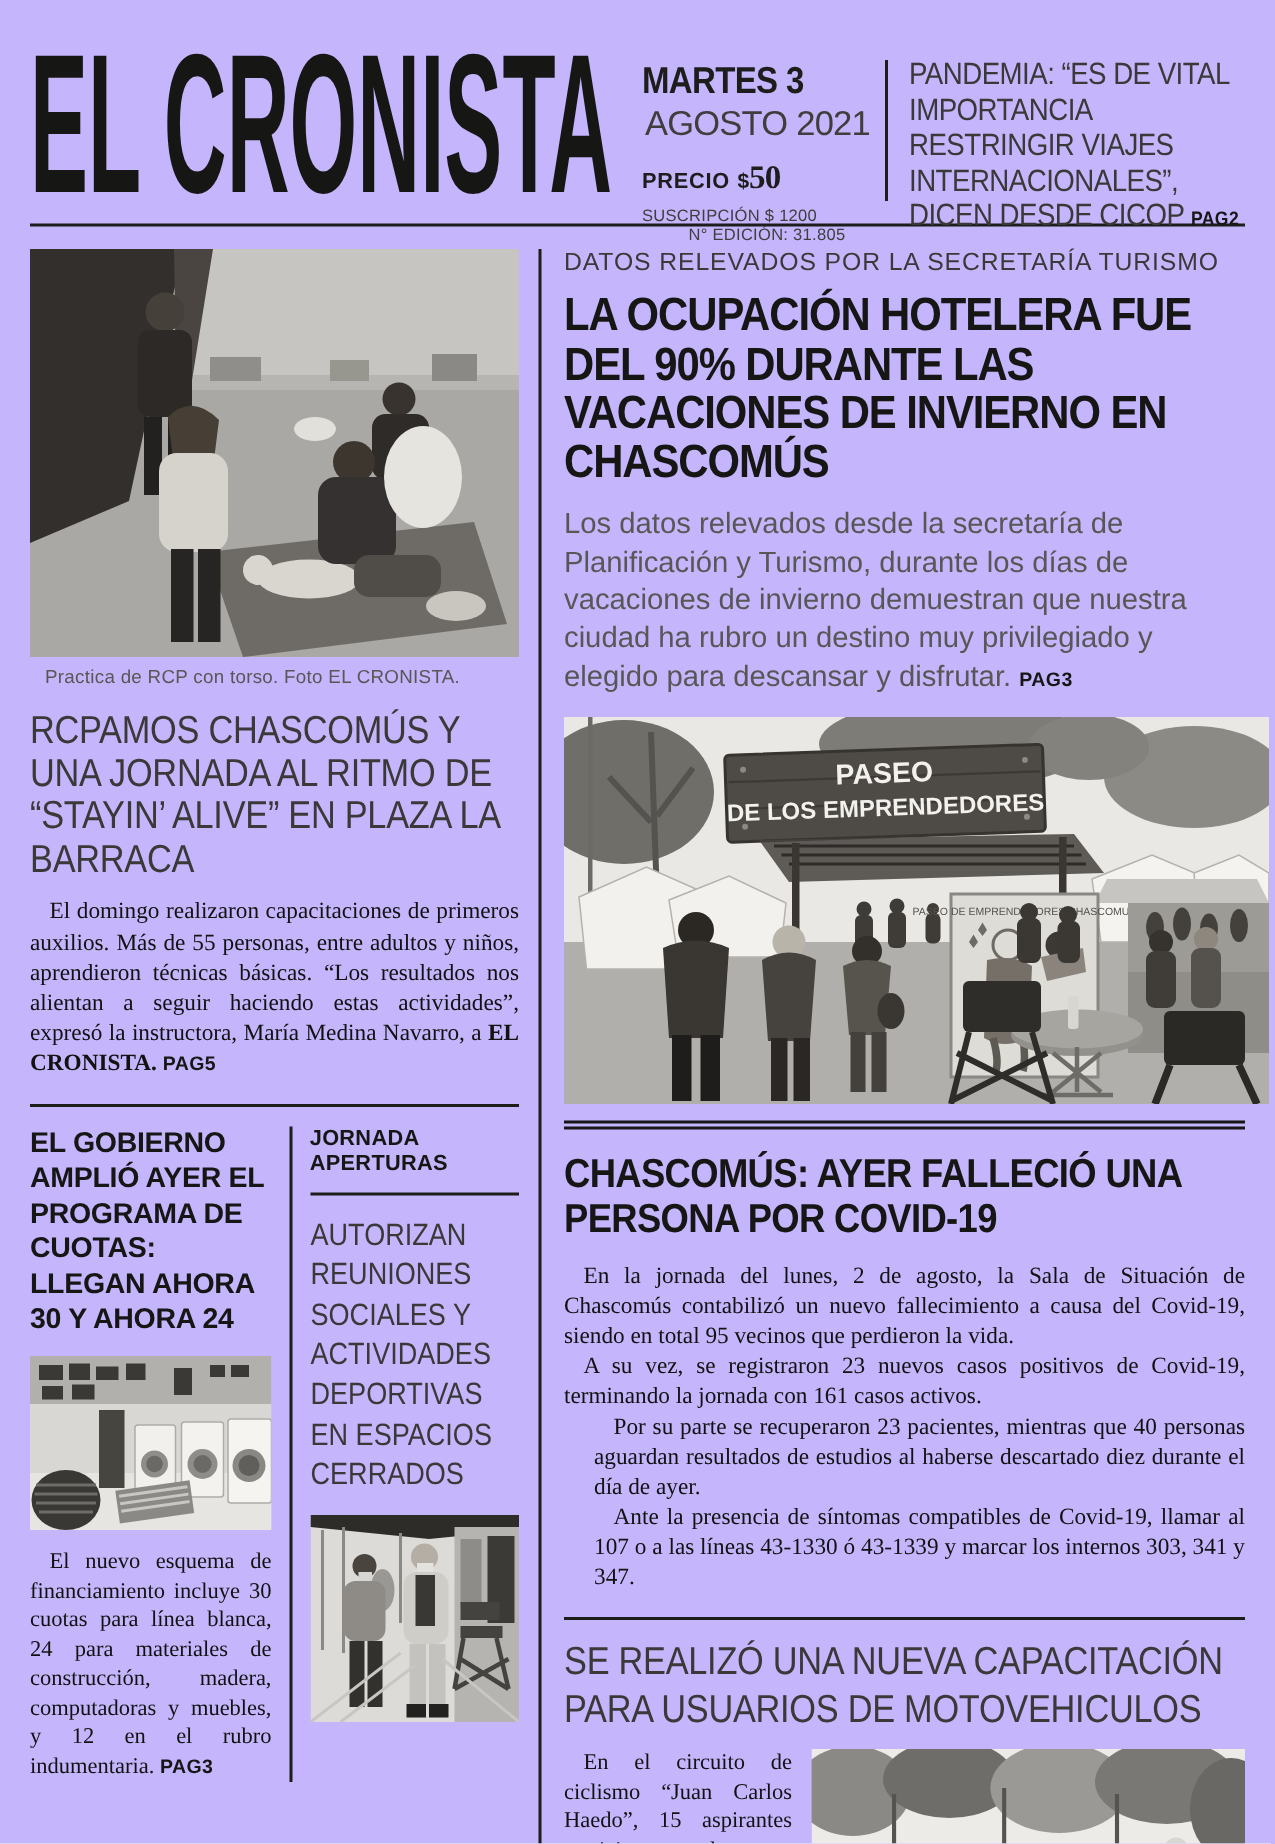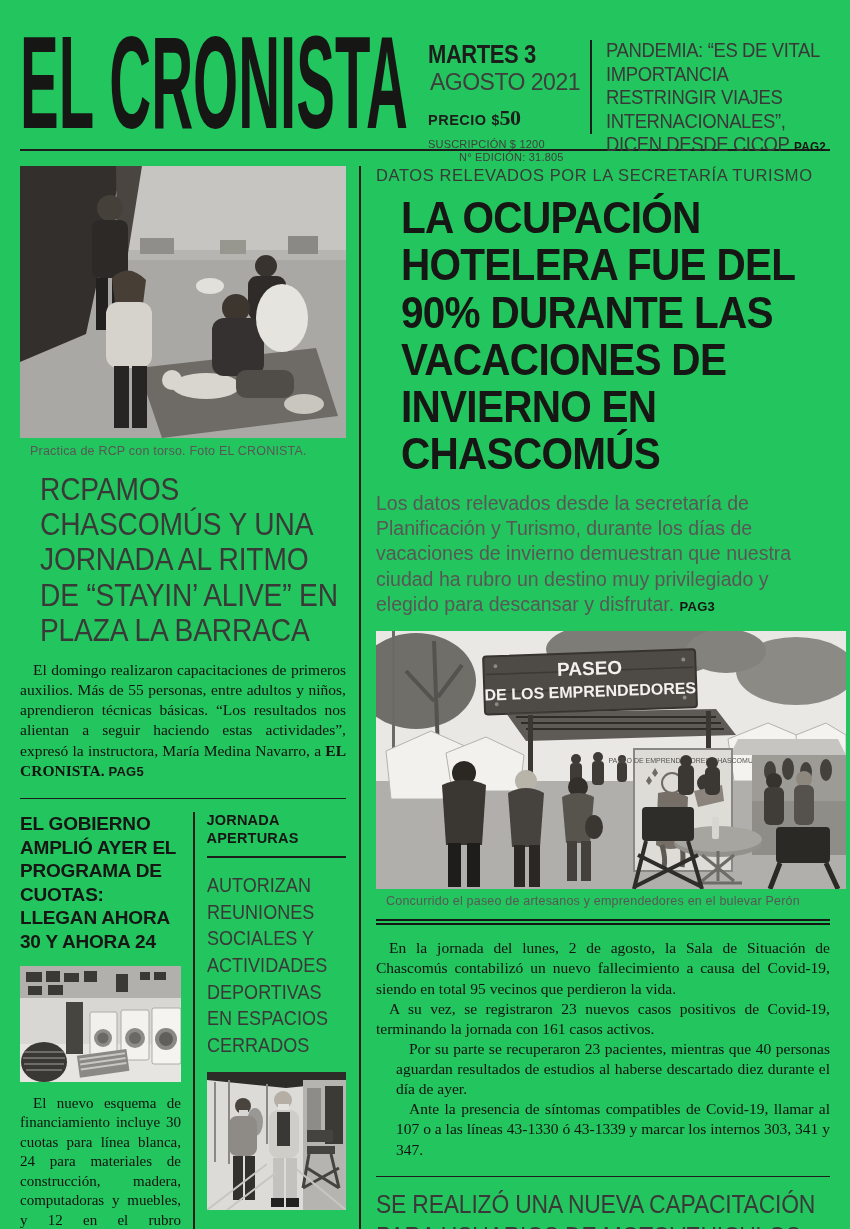--- a/index.html
+++ b/index.html
@@ -1,21 +1,21 @@
 <!DOCTYPE html>
 <html><head>
 <meta charset="utf-8">
 <style>
   * { margin:0; padding:0; box-sizing:border-box; }
   html,body { background:#efefef; }
   .page {
     position:relative;
     width:850px; height:1229px;
     margin:0 auto;
-    background:#22c55e;
+    background:#c4b5fd;
     font-family:"Liberation Sans", sans-serif;
     color:#1d1d1b;
     padding:20px 20px 0 20px;
     overflow:hidden;
   }
   
   .masthead { display:flex; height:122px; }
   .logo-wrap { width:392px; }
   .date-block { width:152px; margin-left:16px; padding-top:20px; }
   .date-day { display:inline-block; font-weight:bold; font-size:25px; letter-spacing:-0.5px; transform:scaleX(0.88); transform-origin:left center; }
@@ -33,32 +33,32 @@
   
   .main { display:flex; margin-top:15px; }
   .col-left { width:326px; }
   .center-rule { width:2px; background:#1d1d1b; margin:0 15px 55px 13px; }
   .col-right { flex:1; min-width:0; }
 
   
   .condense88 { transform:scaleX(0.88); transform-origin:left top; width:113.6%; }
   .condense90 { transform:scaleX(0.90); transform-origin:left top; width:111.1%; }
   .kicker { font-size:16.5px; letter-spacing:0.6px; color:#3a3938; }
-  .headline-bold { font-weight:800; font-size:45px; line-height:1.05; letter-spacing:-0.8px; color:#161614; margin-top:9px;margin-left:25px; }
+  .headline-bold { font-weight:800; font-size:31px; line-height:1.05; letter-spacing:-0.8px; color:#161614; margin-top:9px; }
   .deck { font-size:19.5px; line-height:1.3; color:#585755; margin-top:13px; }
   .pag { font-family:"Liberation Sans",sans-serif; font-weight:bold; font-size:13px; color:#161614; letter-spacing:0.3px; }
   .caption { font-size:12.5px; color:#585755; margin-top:5px; letter-spacing:0.2px;margin-left:10px; }
   .serif-body { font-family:"Liberation Serif", serif; font-size:15.5px; line-height:1.3; text-align:justify; color:#121210; }
   .serif-body p { text-indent:13px; }
   .light-head { font-weight:400; color:#3a3938; }
   .photo { display:block; }
 
   
   .rcp-caption { margin-top:6px; }
-  .rcp-head { font-size:32px; line-height:1.1; margin-top:14px; letter-spacing:-0.2px;margin-left:20px; }
+  .rcp-head { font-size:26px; line-height:1.1; margin-top:14px; letter-spacing:-0.2px; }
   .rcp-body { margin-top:12px; }
   .hrule { height:1.5px; background:#1d1d1b; }
   .left-hr1 { margin:17px 0 13px 0; }
   .subrow { display:flex; }
   .subcol-a { width:161px; }
   .sub-vrule { width:1.5px; background:#1d1d1b; margin:0 12px; }
   .subcol-b { flex:1; min-width:0; }
   .gob-head { font-weight:800; font-size:19px; line-height:1.24; letter-spacing:-0.2px; color:#161614; }
   .gob-photo { margin-top:12px; }
   .gob-body { margin-top:12px; font-size:15px; }
@@ -364,24 +364,26 @@
           <g fill="#2f2d2a">
             <rect x="266" y="176" width="52" height="34" rx="4"></rect>
             <path d="M270,210 L258,258 M312,210 L326,258 M258,256 L322,224 M326,256 L262,224" stroke="#2f2d2a" stroke-width="4" fill="none"></path>
           </g>
           <g fill="#2b2926">
             <rect x="400" y="196" width="54" height="36" rx="4"></rect>
             <path d="M404,232 L394,258 M450,232 L462,258" stroke="#2b2926" stroke-width="5" fill="none"></path>
           </g>
         </g>
       </svg>
-      <div class="caption">Concurrido el paseo de artesanos y emprendedores en el bulevar Perón</div>
 
       <div class="dbl-rule"></div>
 
+      <div class="covid-head">
+        <div class="condense90">CHASCOMÚS: AYER FALLECIÓ UNA PERSONA POR COVID-19</div>
+      </div>
 
       <div class="covid-cols serif-body">
         <div class="covid-col">
           <p>En la jornada del lunes, 2 de agosto, la Sala de Situación de Chascomús contabilizó un nuevo fallecimiento a causa del Covid-19, siendo en total 95 vecinos que perdieron la vida.</p>
           <p>A su vez, se registraron 23 nuevos casos positivos de Covid-19, terminando la jornada con 161 casos activos.</p>
         </div>
         <div class="covid-col">
           <p>Por su parte se recuperaron 23 pacientes, mientras que 40 personas aguardan resultados de estudios al haberse descartado diez durante el día de ayer.</p>
           <p>Ante la presencia de síntomas compatibles de Covid-19, llamar al 107 o a las líneas 43-1330 ó 43-1339 y marcar los internos 303, 341 y 347.</p>
         </div>

